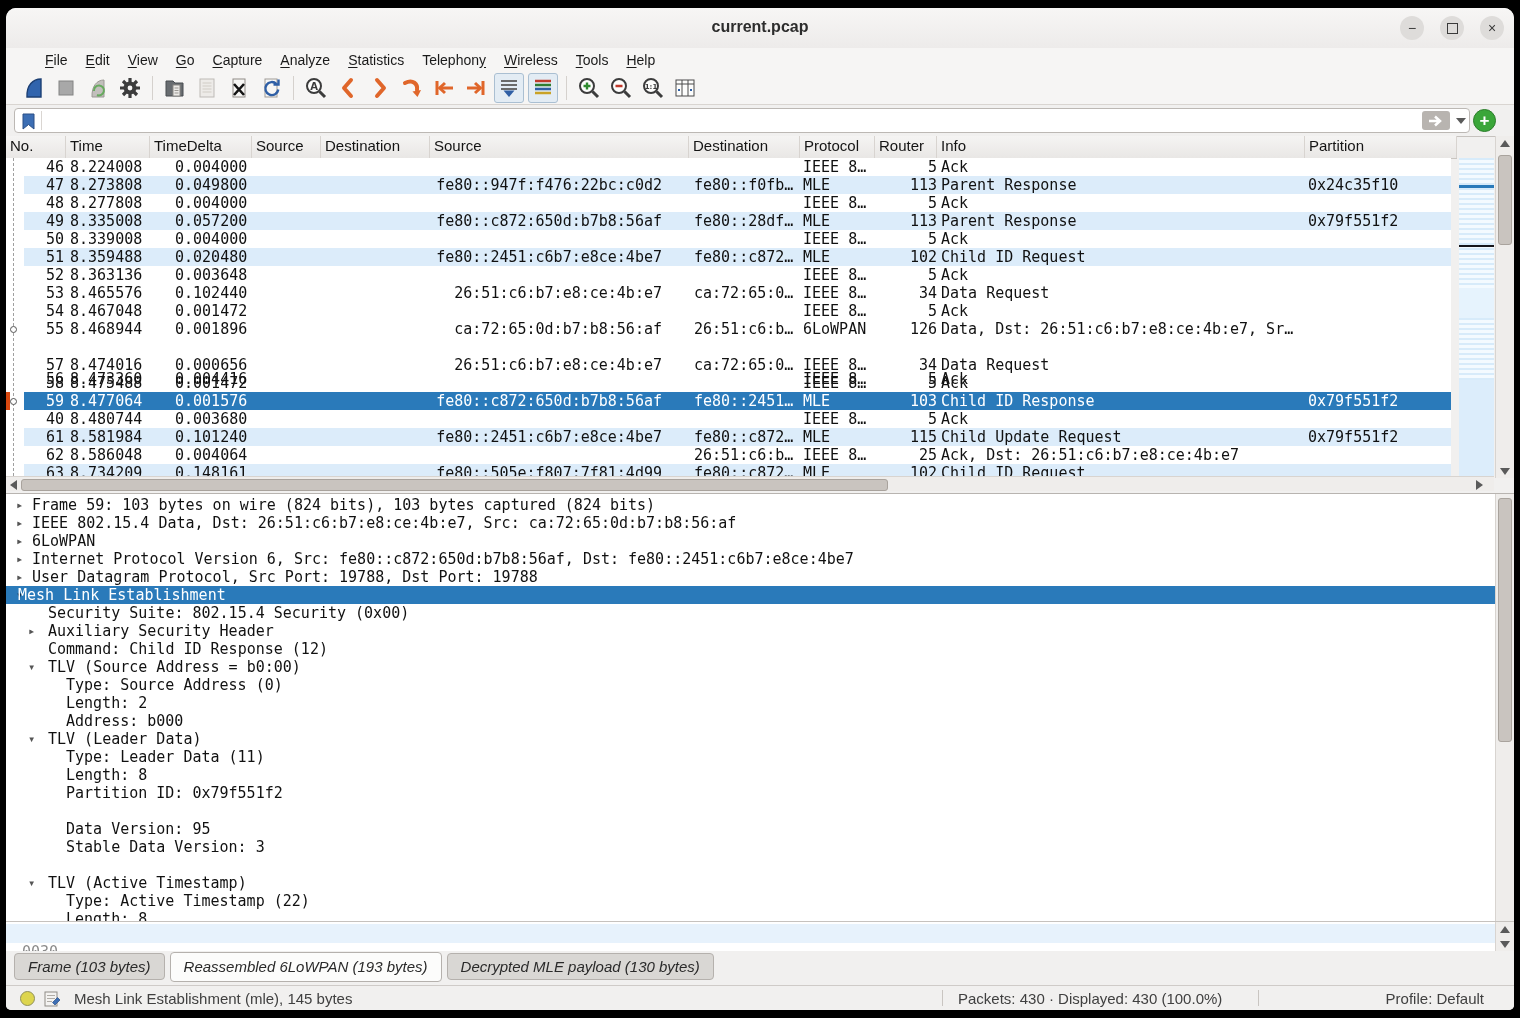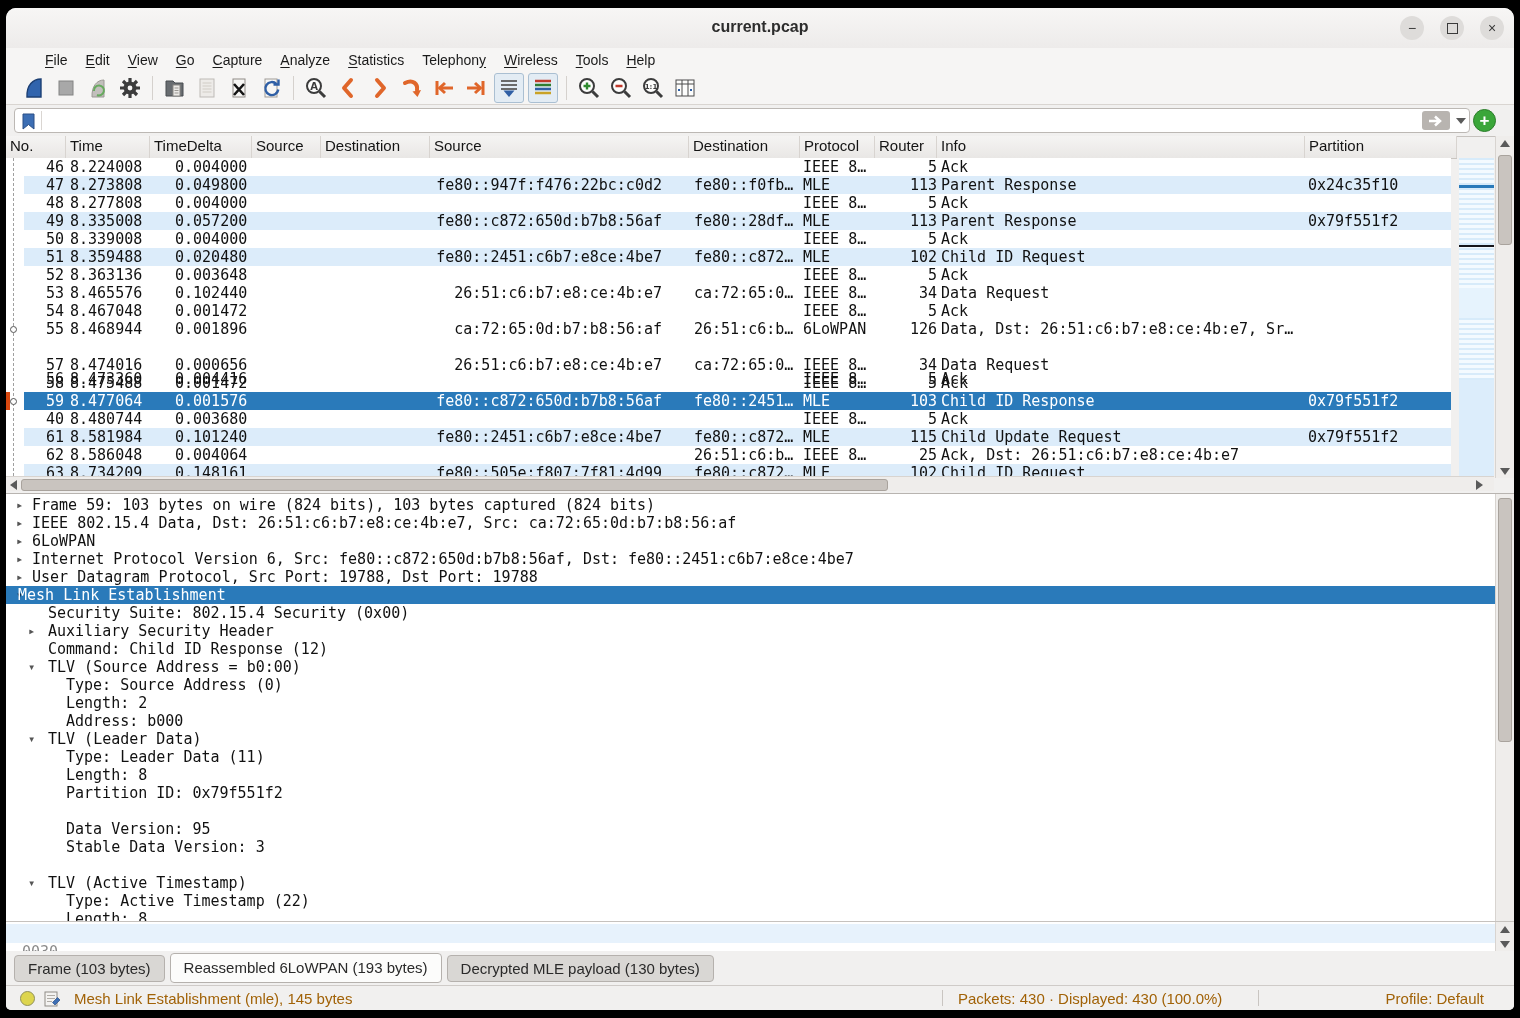--- a/index.html
+++ b/index.html
@@ -98,27 +98,27 @@
   .dline .txt{position:absolute;top:0;}
   
   .hexpane{position:absolute;left:0;top:913px;width:1508px;height:30px;background:#fff;
     border-top:1px solid #c6c2be;overflow:hidden;}
   .hexband{position:absolute;left:0;top:2px;width:1489px;height:19px;background:#e7f2fc;}
   .hexline{position:absolute;left:0;top:2px;width:100%;height:19px;
     font-family:"DejaVu Sans Mono","Liberation Mono",monospace;font-size:15px;line-height:19px;white-space:pre;}
   .hex-off{position:absolute;left:16px;color:#8b8b8b;}
   
   .tabbar{position:absolute;left:0;top:943px;width:100%;height:34px;background:#f1f0ef;
-    display:flex;align-items:flex-end;padding-left:8px;box-sizing:border-box;gap:5px;}
+    display:flex;align-items:center;padding-left:8px;box-sizing:border-box;gap:5px;font-style:italic;}
   .tab{height:25px;line-height:25px;padding:0 13px;font-size:15px;color:#2a2a2a;background:#d9d7d4;
     border:1px solid #b5b1ad;border-radius:4px;margin-bottom:3px;white-space:nowrap;}
   .tab.active{background:#fcfcfb;height:28px;line-height:28px;margin-bottom:2px;}
   
   .statusbar{position:absolute;left:0;top:977px;width:100%;height:25px;background:#f1f0ef;
-    border-top:1px solid #cfcbc8;font-size:15px;color:#a16207;}
+    border-top:1px solid #cfcbc8;font-size:15px;color:#404040;}
   .expert-dot{position:absolute;left:14px;top:5px;width:15px;height:15px;border-radius:50%;
     background:#ddd54e;border:1.5px solid #90905a;box-sizing:border-box;}
   .comment-ic{position:absolute;left:38px;top:4px;}
   .st-left{position:absolute;left:68px;top:4px;}
   .st-sep{position:absolute;top:4px;width:1px;height:16px;background:#c9c5c1;}
   .st-packets{position:absolute;left:952px;top:4px;}
   .st-profile{position:absolute;right:30px;top:4px;}
 </style>
 </head>
 <body>

